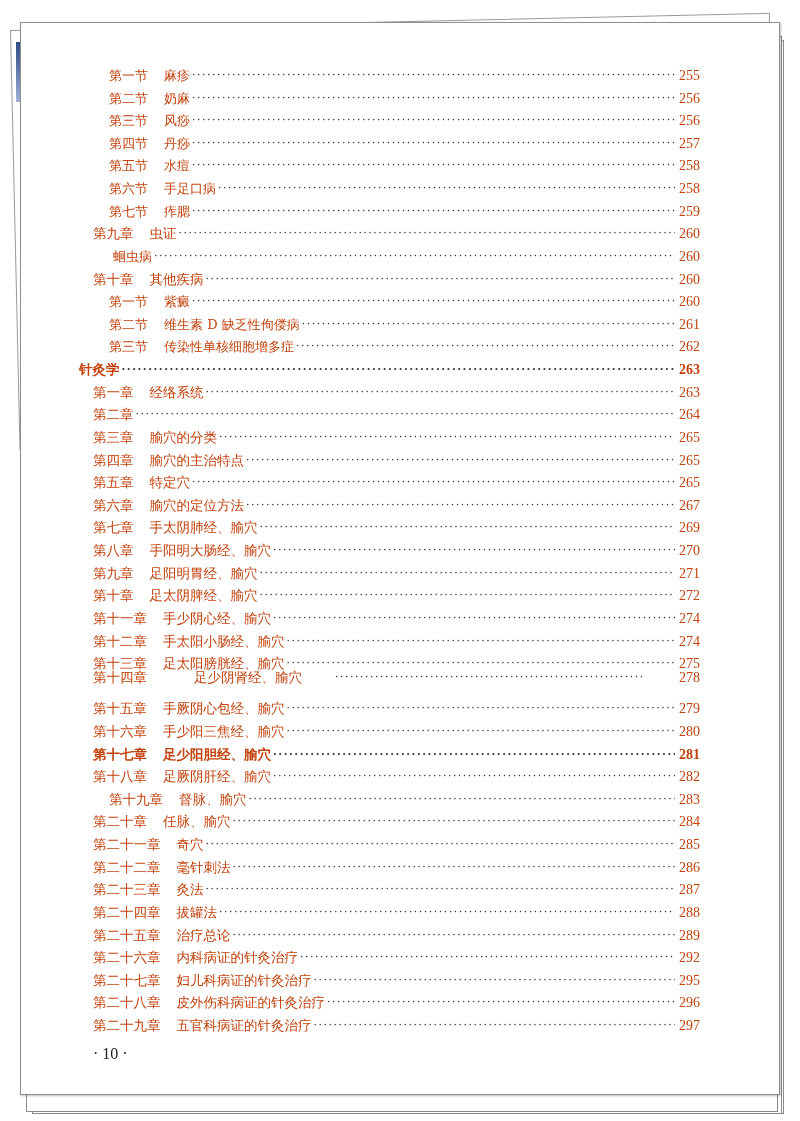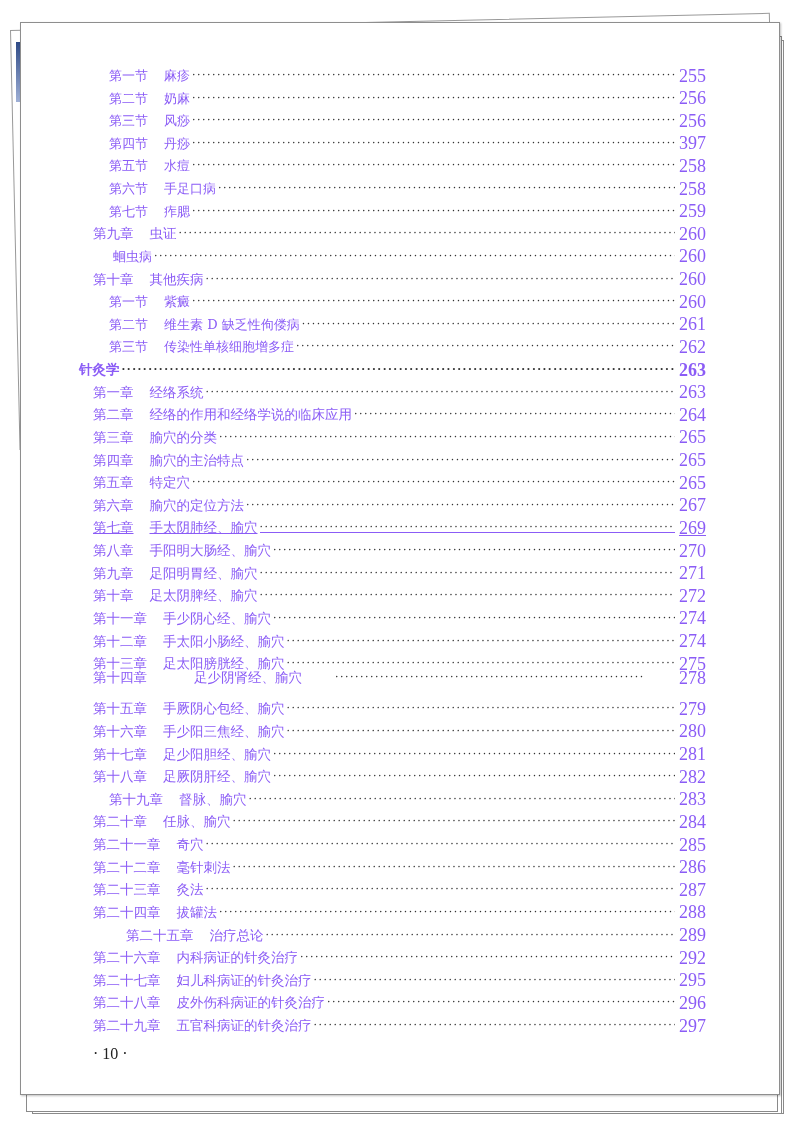--- a/index.html
+++ b/index.html
@@ -6,26 +6,26 @@
   body{width:800px;height:1121px;position:relative;overflow:hidden;font-family:"DejaVu Serif","Liberation Serif",serif;}
   .sheet{position:absolute;background:#fff;border:1px solid #8a8a8a;box-sizing:border-box;}
   .back1{left:26px;top:30px;width:752px;height:1082px;}
   .back2{left:32px;top:36px;width:750px;height:1078px;}
   .back3{left:38px;top:40px;width:746px;height:1074px;}
   .tilted-tl{left:10px;top:30px;width:760px;height:420px;transform:rotate(-1.3deg);transform-origin:left top;border:1px solid #999;}
   .accent-blue{position:absolute;left:16px;top:42px;width:5px;height:60px;background:linear-gradient(#2e4a86,#9fb0d6);}
   .accent-olive{position:absolute;left:762px;top:940px;width:8px;height:100px;background:linear-gradient(#fff,#9a8a1c);}
   .page{position:absolute;left:20px;top:22px;width:760px;height:1073px;background:#fff;border:1px solid #8e8e8e;box-sizing:border-box;box-shadow:1px 1px 2px rgba(0,0,0,0.25);}
   .toc{position:absolute;left:0;top:42px;width:100%;}
-  .row{position:absolute;height:22px;display:flex;align-items:center;font-size:13.5px;color:#8b5cf6;white-space:nowrap;}
+  .row{position:absolute;height:22px;display:flex;align-items:center;font-size:13.5px;color:#c2410c;white-space:nowrap;}
   .row .label{font-family:"DejaVu Serif","Liberation Serif",serif;}
   .row .title{margin-left:16px;}
   .row .dots{flex:1;overflow:hidden;margin:0 4px 0 2px;color:#333;letter-spacing:1.5px;font-size:11px;line-height:22px;}
   .row .dots::after{content:"··················································································································································";}
-  .row .pg{font-family:"Liberation Serif",serif;font-size:18px;width:26px;text-align:left;}
+  .row .pg{font-family:"Liberation Serif",serif;font-size:14px;width:26px;text-align:left;}
   .lvl-part{left:58px;right:74px;font-weight:bold;}
   .lvl-ch{left:72px;right:74px;}
   .lvl-sec{left:88px;right:74px;font-size:13px;}
   .lvl-sub{left:92px;right:74px;font-size:13px;}
   .footer{position:absolute;left:72px;top:1022px;font-size:16px;font-family:"Liberation Serif",serif;color:#222;}
 </style>
 </head>
 <body>
 
 <div class="sheet tilted-tl"></div>
@@ -52,21 +52,21 @@
       <div class="row lvl-sec" style="top: 45.24px;">
         <span class="label">第三节</span>
         <span class="title">风痧</span>
         <span class="dots"></span>
         <span class="pg">256</span>
       </div>
       <div class="row lvl-sec" style="top: 67.86px;">
         <span class="label">第四节</span>
         <span class="title">丹痧</span>
         <span class="dots"></span>
-        <span class="pg">397</span>
+        <span class="pg">257</span>
       </div>
       <div class="row lvl-sec" style="top: 90.48px;">
         <span class="label">第五节</span>
         <span class="title">水痘</span>
         <span class="dots"></span>
         <span class="pg">258</span>
       </div>
       <div class="row lvl-sec" style="top: 113.1px;">
         <span class="label">第六节</span>
         <span class="title">手足口病</span>
@@ -120,21 +120,20 @@
         <span class="pg">263</span>
       </div>
       <div class="row lvl-ch" style="top: 316.68px;">
         <span class="label">第一章</span>
         <span class="title">经络系统</span>
         <span class="dots"></span>
         <span class="pg">263</span>
       </div>
       <div class="row lvl-ch" style="top: 339.3px;">
         <span class="label">第二章</span>
-        <span class="title">经络的作用和经络学说的临床应用</span>
         <span class="dots"></span>
         <span class="pg">264</span>
       </div>
       <div class="row lvl-ch" style="top: 361.92px;">
         <span class="label">第三章</span>
         <span class="title">腧穴的分类</span>
         <span class="dots"></span>
         <span class="pg">265</span>
       </div>
       <div class="row lvl-ch" style="top: 384.54px;">
@@ -148,21 +147,21 @@
         <span class="title">特定穴</span>
         <span class="dots"></span>
         <span class="pg">265</span>
       </div>
       <div class="row lvl-ch" style="top: 429.78px;">
         <span class="label">第六章</span>
         <span class="title">腧穴的定位方法</span>
         <span class="dots"></span>
         <span class="pg">267</span>
       </div>
-      <div class="row lvl-ch" style="top: 452.4px; text-decoration: underline;">
+      <div class="row lvl-ch" style="top: 452.4px;">
         <span class="label">第七章</span>
         <span class="title">手太阴肺经、腧穴</span>
         <span class="dots"></span>
         <span class="pg">269</span>
       </div>
       <div class="row lvl-ch" style="top: 475.02px;">
         <span class="label">第八章</span>
         <span class="title">手阳明大肠经、腧穴</span>
         <span class="dots"></span>
         <span class="pg">270</span>
@@ -208,21 +207,21 @@
         <span class="title">手厥阴心包经、腧穴</span>
         <span class="dots"></span>
         <span class="pg">279</span>
       </div>
       <div class="row lvl-ch" style="top: 655.98px;">
         <span class="label">第十六章</span>
         <span class="title">手少阳三焦经、腧穴</span>
         <span class="dots"></span>
         <span class="pg">280</span>
       </div>
-      <div class="row lvl-ch" style="top: 678.6px;">
+      <div class="row lvl-ch" style="top: 678.6px; font-weight: bold;">
         <span class="label">第十七章</span>
         <span class="title">足少阳胆经、腧穴</span>
         <span class="dots"></span>
         <span class="pg">281</span>
       </div>
       <div class="row lvl-ch" style="top: 701.22px;">
         <span class="label">第十八章</span>
         <span class="title">足厥阴肝经、腧穴</span>
         <span class="dots"></span>
         <span class="pg">282</span>
@@ -256,21 +255,21 @@
         <span class="title">灸法</span>
         <span class="dots"></span>
         <span class="pg">287</span>
       </div>
       <div class="row lvl-ch" style="top: 836.94px;">
         <span class="label">第二十四章</span>
         <span class="title">拔罐法</span>
         <span class="dots"></span>
         <span class="pg">288</span>
       </div>
-      <div class="row lvl-ch" style="top: 859.56px; margin-left: 33px;">
+      <div class="row lvl-ch" style="top: 859.56px;">
         <span class="label">第二十五章</span>
         <span class="title">治疗总论</span>
         <span class="dots"></span>
         <span class="pg">289</span>
       </div>
       <div class="row lvl-ch" style="top: 882.18px;">
         <span class="label">第二十六章</span>
         <span class="title">内科病证的针灸治疗</span>
         <span class="dots"></span>
         <span class="pg">292</span>

